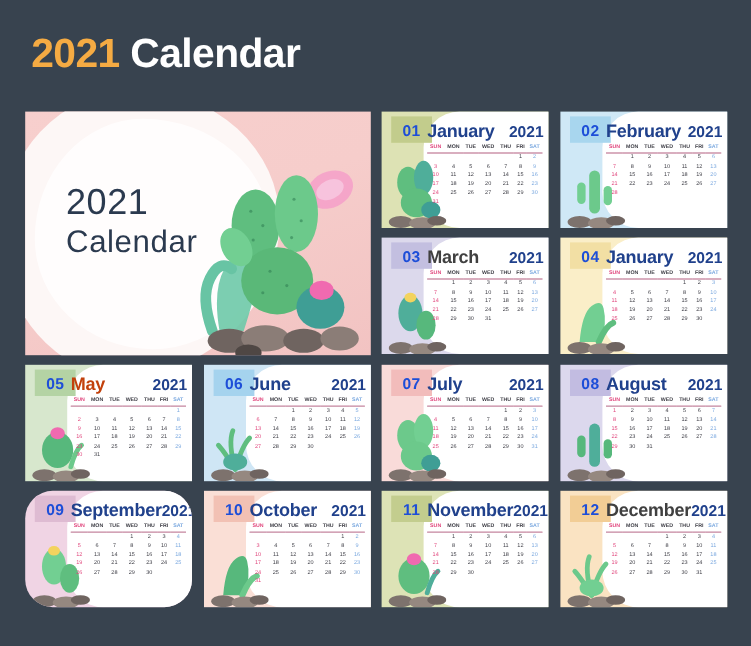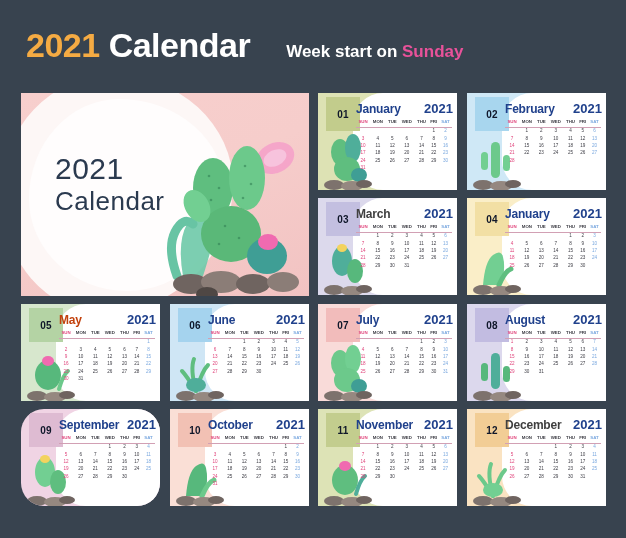--- a/index.html
+++ b/index.html
@@ -68,43 +68,43 @@
     width: 586px; height: 420px;
   }
   .mcard {
     position: absolute;
     width: 139px; height: 97px;
     overflow: hidden;
   }
 
   .mbadge {
     position: absolute; left: 8px; top: 4px;
-    width: 34px; height: 34px;
+    width: 34px; height: 22px;
     display: flex; align-items: center; justify-content: center;
-    color: #0f172a; font-size: 10px; font-weight: bold;
+    color: #1d4ed8; font-size: 13px; font-weight: bold;
     letter-spacing: 0.3px;
     z-index: 3;
   }
   .mwhite2 {
     position: absolute; right: -4px; top: 0px;
     width: 108px; height: 97px;
     background: #ffffff;
     border-radius: 30px 0 0 30px;
     z-index: 1;
   }
   .mart {
     position: absolute; left: 2px; bottom: 0px;
     width: 52px; height: 62px; z-index: 2;
   }
   .mhead {
     position: absolute; left: 38px; top: 8px; right: 4px;
     display: flex; align-items: baseline; justify-content: space-between;
     z-index: 4;
   }
-  .mname { color: #20418c; font-size: 12px; font-weight: bold; letter-spacing: -0.2px; }
+  .mname { color: #20418c; font-size: 15px; font-weight: bold; letter-spacing: -0.2px; }
   .myear { color: #20418c; font-size: 13px; font-weight: bold; }
 
   .mtable {
     position: absolute; left: 38px; top: 26px; right: 3px;
     z-index: 4;
     border-collapse: collapse;
     width: 96px;
   }
   .mtable td, .mtable th {
     text-align: center;
@@ -128,21 +128,20 @@
   .mtable tr.trow td { padding-top: 1.9px; }
 </style>
 </head>
 <body>
 
 <div id="root">
 
   <div class="header">
     <span class="hdr-year">2021</span>
     <span class="hdr-cal">Calendar</span>
-    <span class="hdr-note"><span>Week start on </span><span class="sunday">Sunday</span></span>
   </div>
 
   <div class="cover">
     <div class="cover-blob"></div>
     <div class="cover-blob2"></div>
     <div class="cover-text">
       <div>2021</div>
       <div class="l2">Calendar</div>
     </div>
     <svg class="cover-art" viewBox="0 0 160 170">

